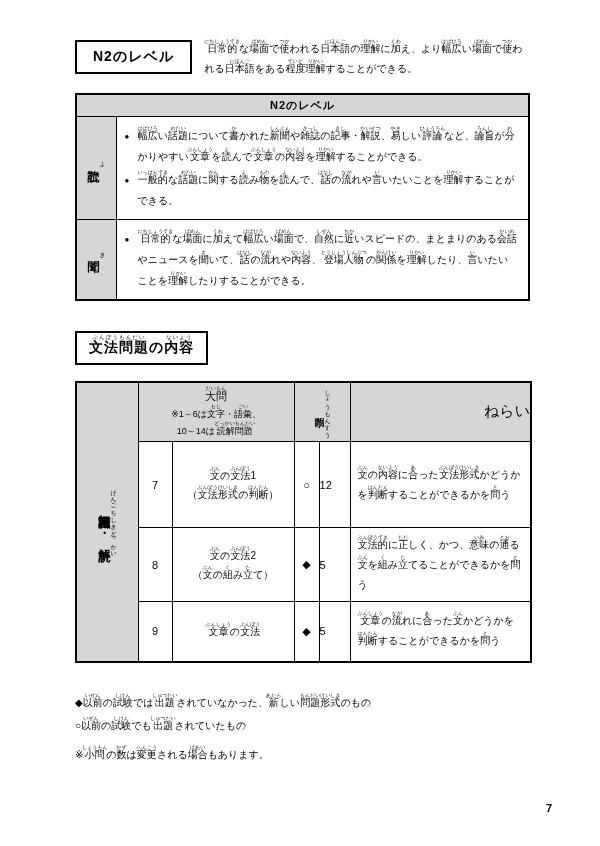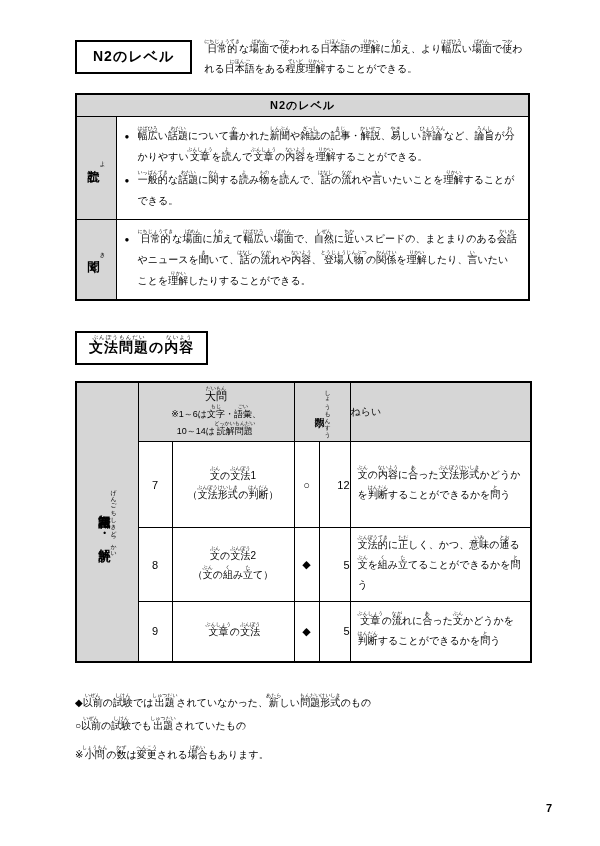--- a/index.html
+++ b/index.html
@@ -46,25 +46,25 @@
   .grammar-table { margin-top:16px; border:2px solid #000; }
   .grammar-table th, .grammar-table td { border:1px solid #000; }
   .gt-side { background:#d6d6d6; text-align:center; vertical-align:middle; }
   .gt-side .vtext { font-size:12px; font-weight:bold; }
   .gt-head th { background:#d6d6d6; font-weight:normal; vertical-align:middle; height:60px; }
   .daimon-h { text-align:center; padding:3px 2px; }
   .daimon-label { font-size:11px; line-height:16px; }
   .daimon-note { font-size:9px; line-height:14px; }
   .shomon-h { text-align:center; }
   .shomon-h .vtext { font-size:10px; }
-  .nerai-h { text-align:left; font-size:10px; }
+  .nerai-h { text-align:right; font-size:15px; }
   .gt-num { text-align:center; vertical-align:middle; font-size:11px; }
   .gt-title { text-align:center; vertical-align:middle; font-size:10px; line-height:19px; padding:3px 1px; }
   .gt-sym { text-align:center; vertical-align:middle; font-size:11px; }
-  .gt-cnt { text-align:right; vertical-align:middle; font-size:11px; }
+  .gt-cnt { text-align:left; vertical-align:middle; font-size:11px; }
   .gt-nerai { vertical-align:middle; font-size:10px; line-height:20px; padding:5px 7px; }
   .r0 td { height:86px; }
   .r1 td { height:74px; }
   .r2 td { height:60px; }
 
   
   .notes { margin-top:28px; font-size:10px; line-height:23px; }
   .note-line { white-space:normal; }
   .note-line.spaced { margin-top:6px; }
 

